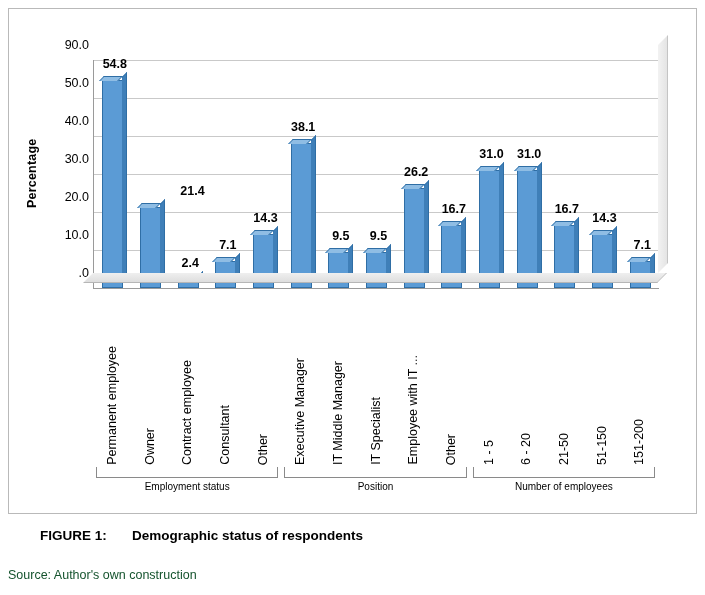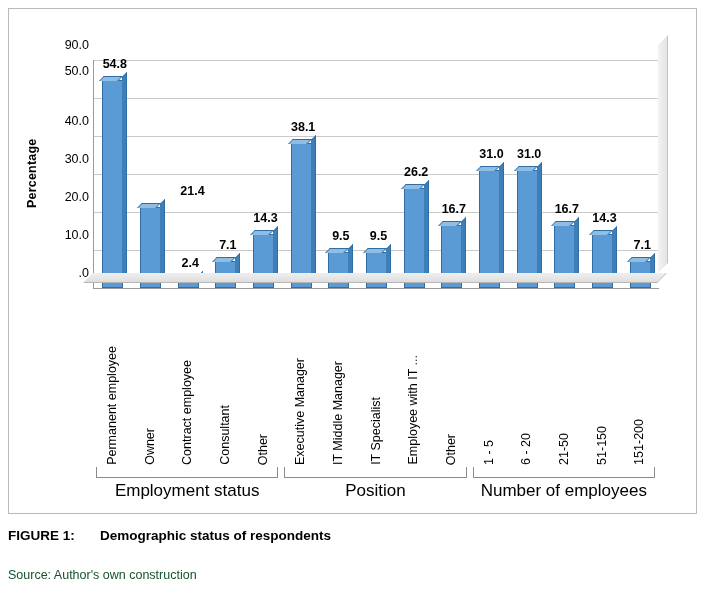--- a/index.html
+++ b/index.html
@@ -210,36 +210,36 @@
     width: 100%;
     height: 0;
     border-top: 1px solid #8a8a8a;
   }
   .group .glabel {
     position: absolute;
     top: 14px;
     left: 0;
     width: 100%;
     text-align: center;
-    font-size: 17px;
+    font-size: 10px;
     color: #000;
     white-space: nowrap;
   }
 
   
   .caption {
     position: absolute;
     left: 8px;
     top: 528px;
     width: 600px;
     font-size: 13.5px;
     font-weight: bold;
     color: #000;
   }
-  .caption .cap-num { display: inline-block; width: 92px; }
+  .caption .cap-num { display: inline-block; width: 92px; margin-left: 32px; }
   .source {
     position: absolute;
     left: 8px;
     top: 568px;
     font-size: 12.5px;
     color: #14532d;
   }
 </style>
 </head>
 <body>
@@ -248,21 +248,21 @@
   <div class="plot-outer">
 
     <div class="y-axis-title">Percentage</div>
 
     <div class="y-labels">
         <div style="top: 228px;">.0</div>
         <div style="top: 190px;">10.0</div>
         <div style="top: 152px;">20.0</div>
         <div style="top: 114px;">30.0</div>
         <div style="top: 76px;">40.0</div>
-        <div style="top: 26px; margin-left: 20px;">50.0</div>
+        <div style="top: 38px; margin-left: 20px;">50.0</div>
         <div style="top: 0px;">90.0</div>
       </div>
 
     <div class="canvas">
       <div class="gridlines">
           <div class="gridline" style="top: 190px;"></div>
           <div class="gridline" style="top: 152px;"></div>
           <div class="gridline" style="top: 114px;"></div>
           <div class="gridline" style="top: 76px;"></div>
           <div class="gridline" style="top: 38px;"></div>

